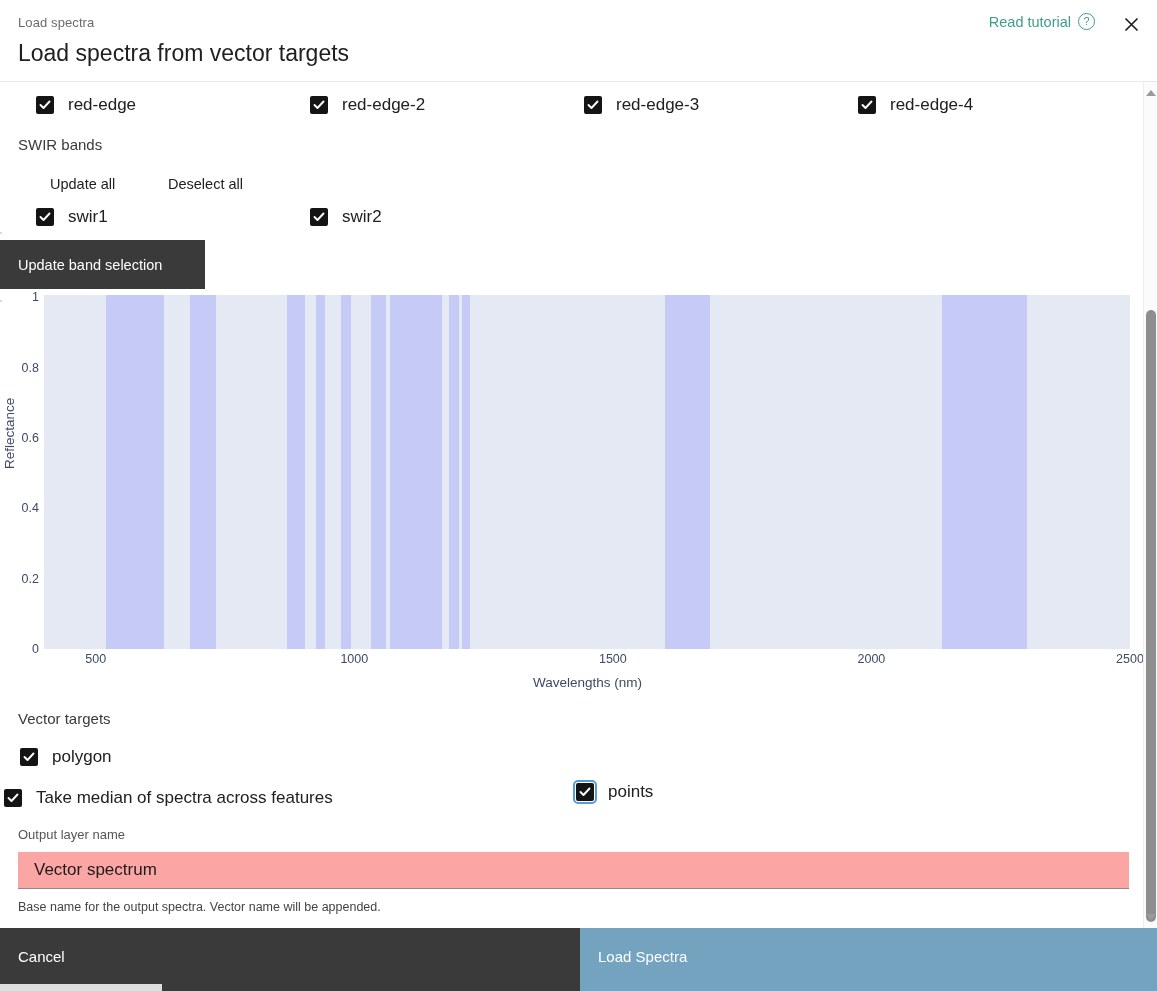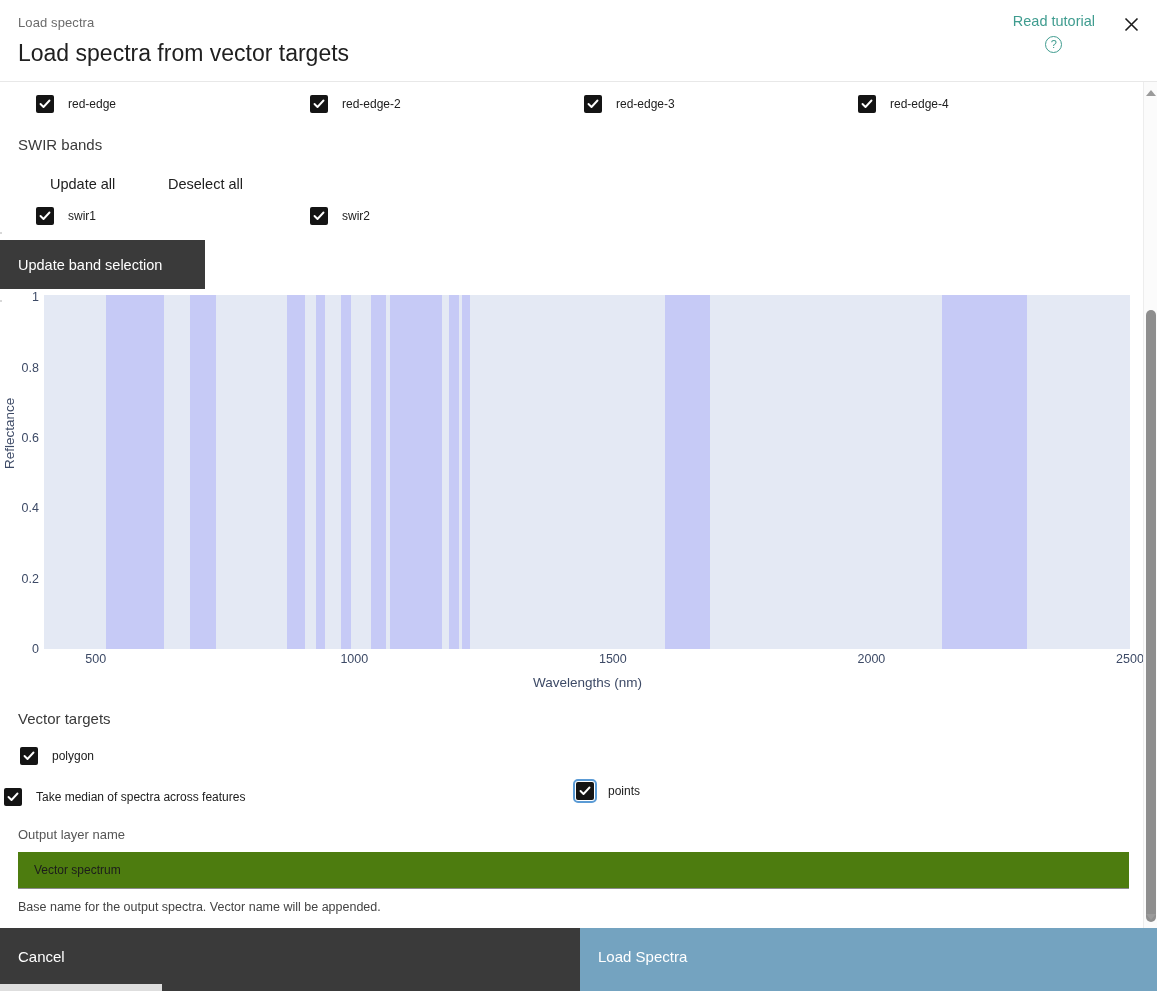--- a/index.html
+++ b/index.html
@@ -22,21 +22,21 @@
     position: absolute; left: 18px; top: 15px;
     font-size: 13px; color: #6b6b6b; letter-spacing: .1px;
   }
   .hdr-title {
     position: absolute; left: 18px; top: 40px;
     font-size: 23px; color: #202020; font-weight: 400;
   }
   .tutorial-link {
     position: absolute; right: 62px; top: 13px;
     display: flex; align-items: center; gap: 7px;
-    color: #3f9c8f; font-size: 14.5px; cursor: pointer; flex-direction: column;
+    color: #3f9c8f; font-size: 14.5px; cursor: pointer;
   }
   .qmark {
     width: 17px; height: 17px; border-radius: 50%;
     border: 1.4px solid #3f9c8f;
     display: flex; align-items: center; justify-content: center;
     font-size: 11px; line-height: 1; color: #3f9c8f;
   }
   .close-btn {
     position: absolute; right: 13px; top: 11px;
     width: 26px; height: 26px; cursor: pointer;
@@ -66,21 +66,21 @@
   .cb-row { position: absolute; display: flex; align-items: center; }
   .cb {
     width: 18px; height: 18px; flex: none;
     background: #141414; border-radius: 2px;
     display: flex; align-items: center; justify-content: center;
     cursor: pointer;
   }
   .cb.focus { outline: 2px solid #5b9bd5; outline-offset: 1px; }
   .cb svg { display:block; }
   .cb-label {
-    margin-left: 14px; font-size: 12px; color: #202020; white-space: nowrap;
+    margin-left: 14px; font-size: 17px; color: #202020; white-space: nowrap;
   }
 
   .section-label {
     position: absolute; font-size: 15px; color: #3a3a3a; text-align: center;
   }
   .link-btn {
     position: absolute; font-size: 14.5px; color: #202020; cursor: pointer;
   }
 
   
@@ -131,23 +131,23 @@
   }
 
   
   .out-label {
     position: absolute; left: 18px; top: 827px;
     font-size: 13px; color: #555555;
   }
   .out-input {
     position: absolute; left: 18px; top: 852px;
     width: 1111px; height: 37px;
-    background: #4d7c0f; border: none; border-bottom: 1px solid #8b8b8b;
+    background: #fca5a5; border: none; border-bottom: 1px solid #8b8b8b;
     font-family: "Liberation Sans", sans-serif;
-    font-size: 12px; color: #1c1c1c;
+    font-size: 17px; color: #1c1c1c;
     padding: 0 16px;
   }
   .out-help {
     position: absolute; left: 18px; top: 900px;
     font-size: 12.5px; color: #444444;
   }
 
   
   .sbar {
     position: absolute; right: 0; top: 82px;

